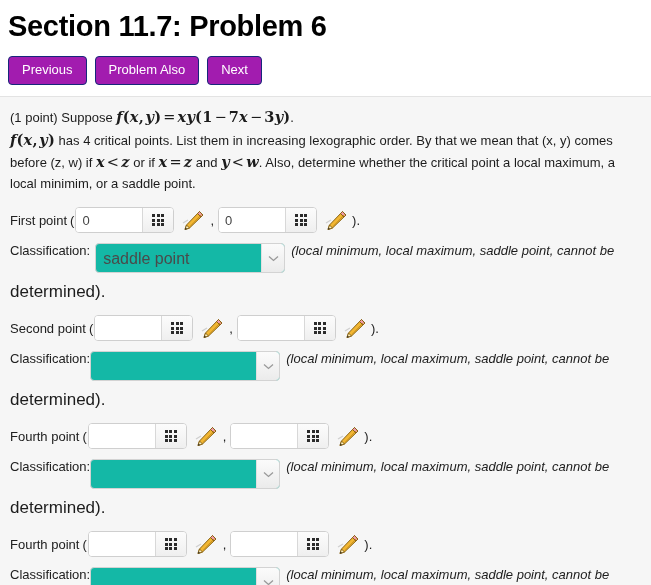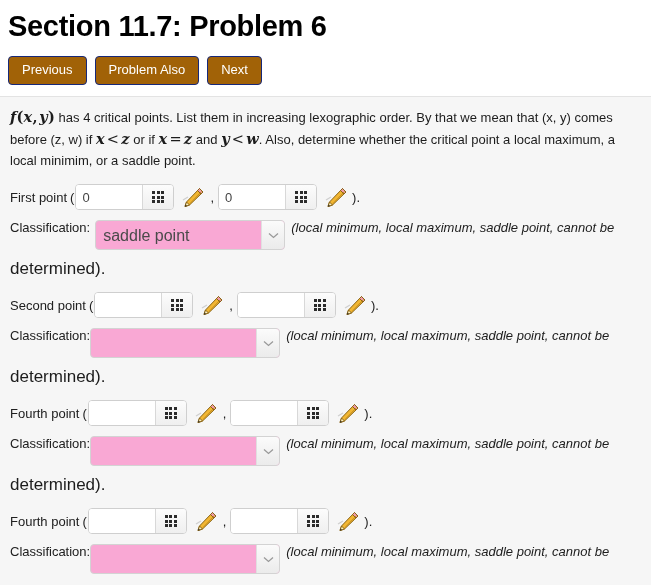--- a/index.html
+++ b/index.html
@@ -29,21 +29,21 @@
   }
 
   
   .nav-bar {
     margin: 13px 0 0 8px;
     display: flex;
     gap: 8px;
     align-items: flex-start;
   }
   .nav-btn {
-    background: #a16207;
+    background: #a21caf;
     color: #ffffff;
     border: 1px solid #16287a;
     border-radius: 4px;
     font-size: 13px;
     font-family: "Liberation Sans", sans-serif;
     padding: 6px 13px 7px 13px;
     line-height: 14px;
     cursor: pointer;
     white-space: nowrap;
   }
@@ -146,21 +146,21 @@
     align-items: flex-start;
     margin-top: 10px;
     font-size: 13px;
   }
   .cls-label { white-space: nowrap; }
   .cls-select {
     -webkit-appearance: none;
     appearance: none;
     border: 1px solid #d3d3d3;
     border-radius: 4px;
-    background: #f9a8d4;
+    background: #14b8a6;
     font-family: "Liberation Sans", sans-serif;
     color: #4a4a4a;
     height: 30px;
     box-sizing: border-box;
     padding: 0 26px 0 7px;
     position: relative;
   }
   .select-wrap { position: relative; display: inline-block; }
   .select-wrap .chevron {
     position: absolute;
@@ -189,20 +189,25 @@
 
   <div class="nav-bar">
     <button class="nav-btn">Previous</button>
     <button class="nav-btn">Problem Also</button>
     <button class="nav-btn">Next</button>
   </div>
 
   <div class="problem-panel">
 
     <div class="statement">
+      <p>
+        <span>(1 point)</span>
+        <span>Suppose</span>
+        <span class="math">f<span class="up">(</span>x<span class="up">,</span> y<span class="up">)</span><span class="op">=</span>xy<span class="up">(</span><span class="up">1</span><span class="op">−</span><span class="up">7</span>x<span class="op">−</span><span class="up">3</span>y<span class="up">)</span></span><span>.</span>
+      </p>
       <p>
         <span class="math">f<span class="up">(</span>x<span class="up">,</span> y<span class="up">)</span></span>
         <span>has 4 critical points. List them in increasing lexographic order. By that we mean that (x, y) comes before (z, w) if</span>
         <span class="math">x<span class="op">&lt;</span>z</span>
         <span>or if</span>
         <span class="math">x<span class="op">=</span>z</span>
         <span>and</span>
         <span class="math">y<span class="op">&lt;</span>w</span><span>. Also, determine whether the critical point a local maximum, a local minimim, or a saddle point.</span>
       </p>
     </div>

